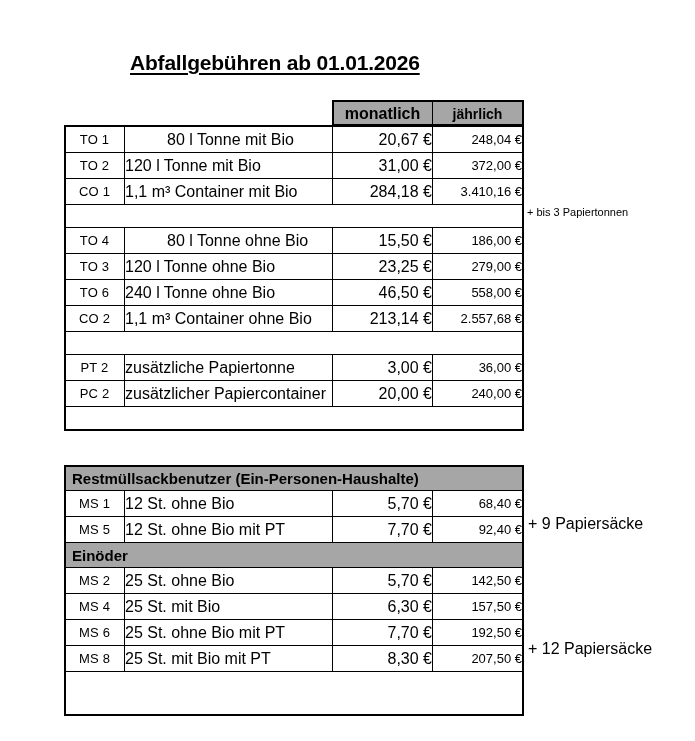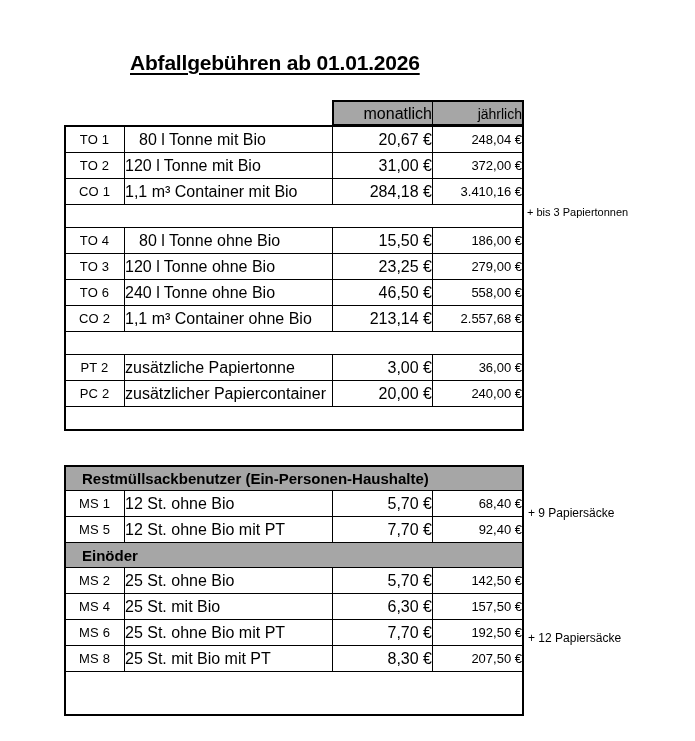--- a/index.html
+++ b/index.html
@@ -54,74 +54,74 @@
     font-size: 13px;
     letter-spacing: 0.2px;
     margin-top: 15px;
   }
   .cell-desc {
     text-align: left;
     font-size: 16px;
     padding-left: 6px;
   }
   .cell-desc.indent {
-    padding-left: 14px;
+    padding-left: 42px;
   }
   .cell-month {
     text-align: right;
     font-size: 16px;
     padding-right: 5px;
     margin-top: 24px;
   }
   .cell-year {
     text-align: right;
     font-size: 13px;
     padding-right: 4px;
   }
 
   
   .hdr {
     background: #a6a6a6 !important;
-    font-weight: normal;
-    text-align: right;
+    font-weight: bold;
+    text-align: center;
   }
   .hdr-month { font-size: 16px; }
   .hdr-year  { font-size: 14px; margin-left: 10px; }
   .no-border { border: none !important; background: transparent !important; }
 
   
   .spacer td {
     height: 22px;
   }
 
   
   .section-hdr td {
     background: #a6a6a6 !important;
     font-weight: bold;
     font-size: 15px;
     text-align: left;
-    padding-left: 17px;
+    padding-left: 7px;
     height: 24px;
   }
 
   
   .thick-outline {
     position: absolute;
     border: 2px solid #000000;
     box-sizing: border-box;
     pointer-events: none;
   }
 
   .side-note {
     position: absolute;
     white-space: nowrap;
     color: #000000;
   }
   .note-small { font-size: 11px; }
-  .note-large { font-size: 12px; }
+  .note-large { font-size: 16px; margin-top: 9px; }
 </style>
 </head>
 <body>
 
 <div class="page-title">Abfallgebühren ab 01.01.2026</div>
 
 <table class="fee-table" style="left:64px; top:100px;">
   <colgroup>
     <col class="col-code">
       <col class="col-desc">

